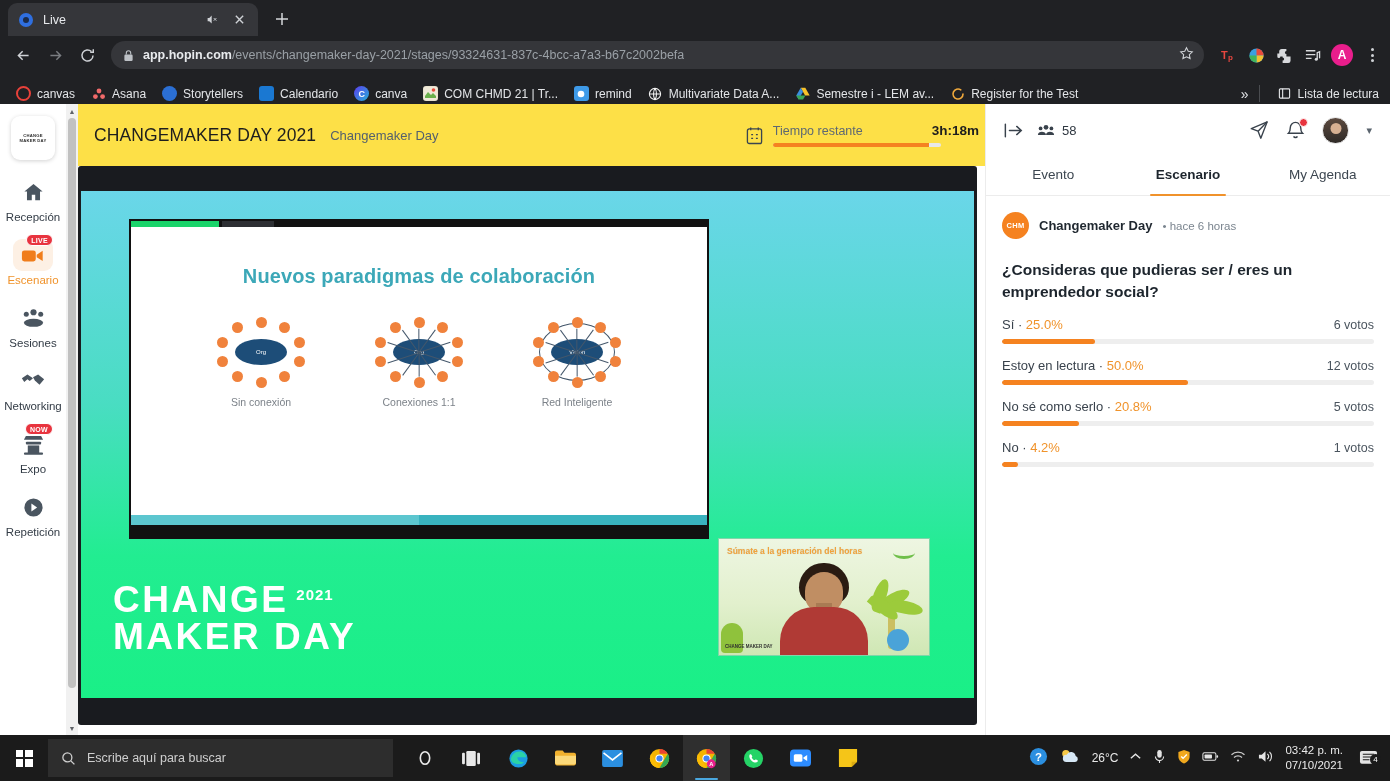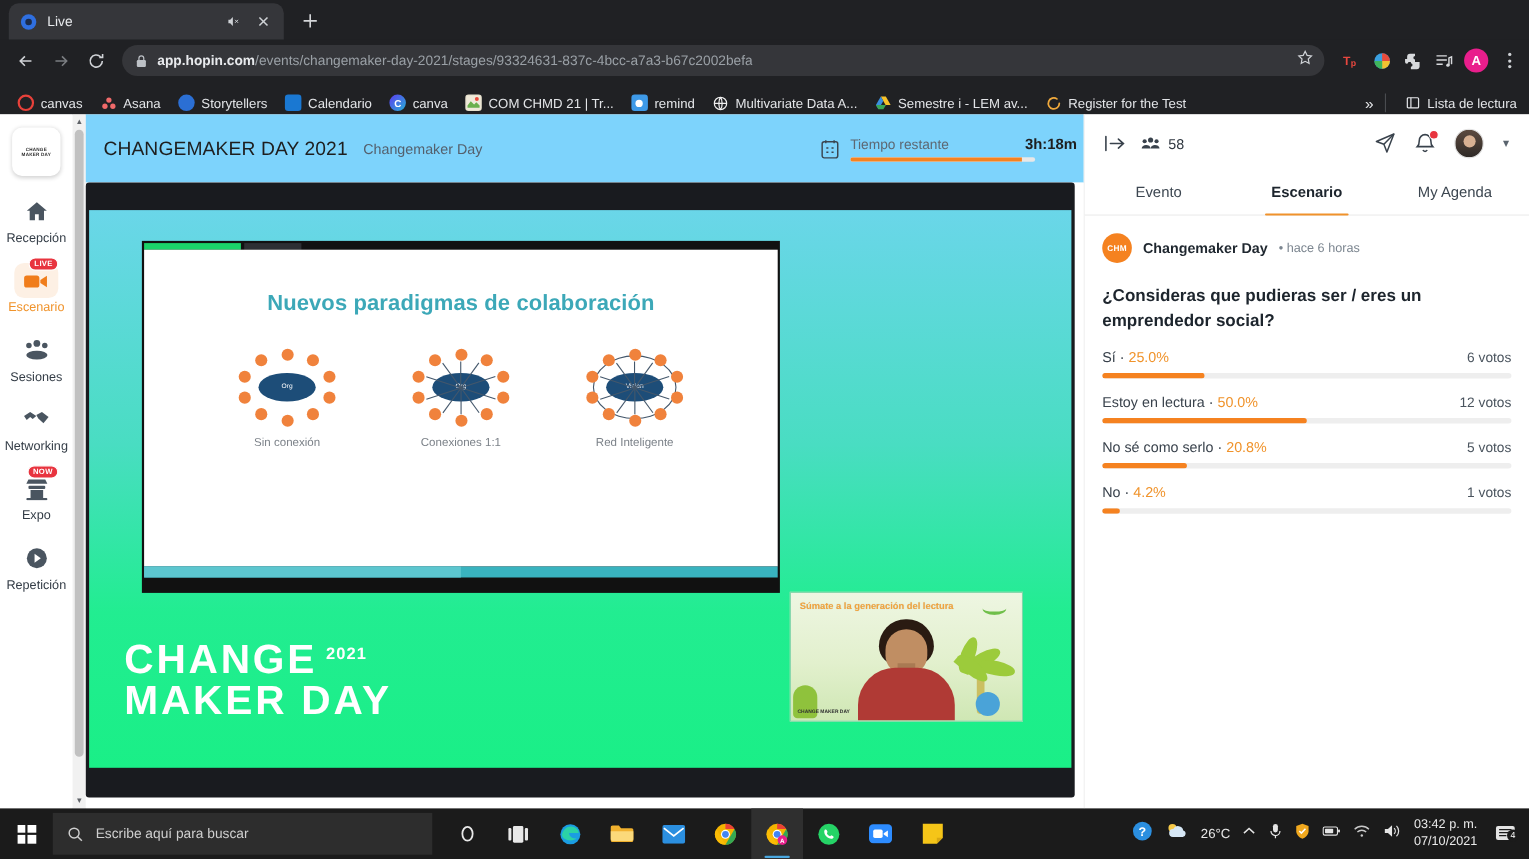--- a/index.html
+++ b/index.html
@@ -64,21 +64,21 @@
   .navlbl { font-size: 11.5px; color: #333c46; }
   .navitem.active .navlbl { color: #f0932b; }
   .badge { position: absolute; top: -5px; right: 0px; background: #e8343f; color: #fff; font-size: 7px; font-weight: 700;
     padding: 1.5px 4px; border-radius: 7px; letter-spacing: .3px; border: 1.5px solid #fff; }
   .navscroll { position: absolute; left: 66px; top: 0; width: 12px; height: 631px; background: #f1f1f1; }
   .navscroll .thumb { position: absolute; left: 2px; top: 14px; width: 8px; height: 570px; background: #c1c1c1; border-radius: 4px; }
   .navscroll .arw { position: absolute; left: 0; width: 12px; height: 14px; display: flex; align-items: center; justify-content: center; color: #5f6368; font-size: 7px; }
 
   
   .stagecol { flex: 1; display: flex; flex-direction: column; min-width: 0; position: relative; }
-  .stagehdr { height: 62px; display: flex; align-items: center; padding: 0 0 0 16px; gap: 14px; background: #7dd3fc; }
+  .stagehdr { height: 62px; display: flex; align-items: center; padding: 0 0 0 16px; gap: 14px; background: #fde047; }
   .ev-title { font-size: 17.5px; color: #1e1e1e; font-weight: 400; letter-spacing: .1px; }
   .ev-sub { font-size: 13px; color: #54606d; }
   .timer-wrap { margin-left: auto; display: flex; align-items: center; gap: 10px; padding-right: 6px; }
   .cal-ic { color: #3a4550; display: flex; }
   .timer-inner { display: flex; flex-direction: column; gap: 5px; }
   .timer-row { display: flex; align-items: baseline; gap: 40px; }
   .timer-lbl { font-size: 12.5px; color: #5d6873; }
   .timer-val { font-size: 13.5px; color: #1e1e1e; font-weight: 700; margin-left: 29px; }
   .timer-bar { width: 168px; height: 3.5px; background: #e8e8e8; border-radius: 2px; overflow: hidden; }
   .timer-bar i { display: block; height: 100%; background: #f58220; }
@@ -566,21 +566,21 @@
               <div class="bl1">
                 <span class="bl-main">CHANGE</span>
                 <span class="bl-year">2021</span>
               </div>
               <div class="bl2">MAKER DAY</div>
             </div>
 
             <div class="cam">
               <div class="cam-sky"></div>
               <div class="cam-swoosh"></div>
-              <div class="cam-txt">Súmate a la generación del lectura</div>
+              <div class="cam-txt">Súmate a la generación del horas</div>
               <div class="cam-bush"></div>
               <div class="cam-palm">
                 <div class="cam-trunk"></div>
                 <div class="frond" style="right:10px;top:18px;transform:rotate(-28deg)"></div>
                 <div class="frond" style="right:24px;top:14px;transform:rotate(-70deg)"></div>
                 <div class="frond" style="right:-2px;top:26px;transform:rotate(12deg)"></div>
                 <div class="frond" style="right:20px;top:26px;transform:rotate(40deg)"></div>
               </div>
               <div class="cam-bird"></div>
               <div class="cam-person">

